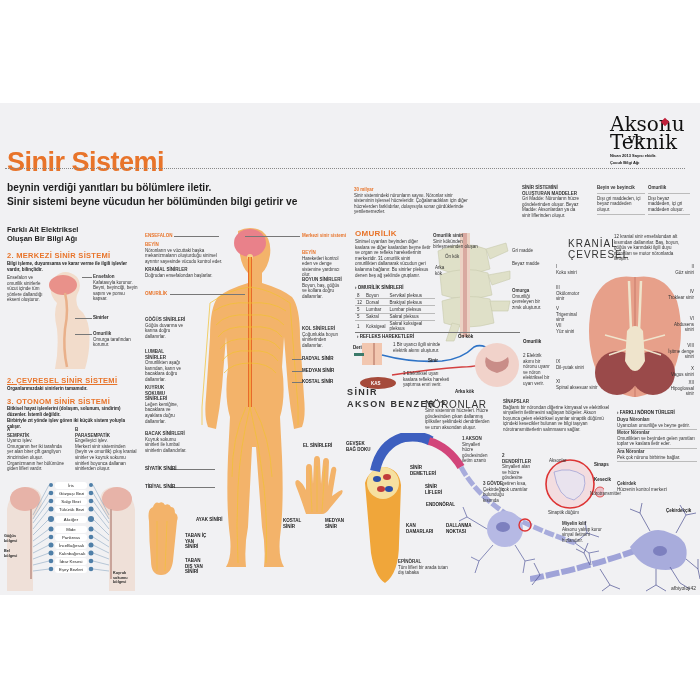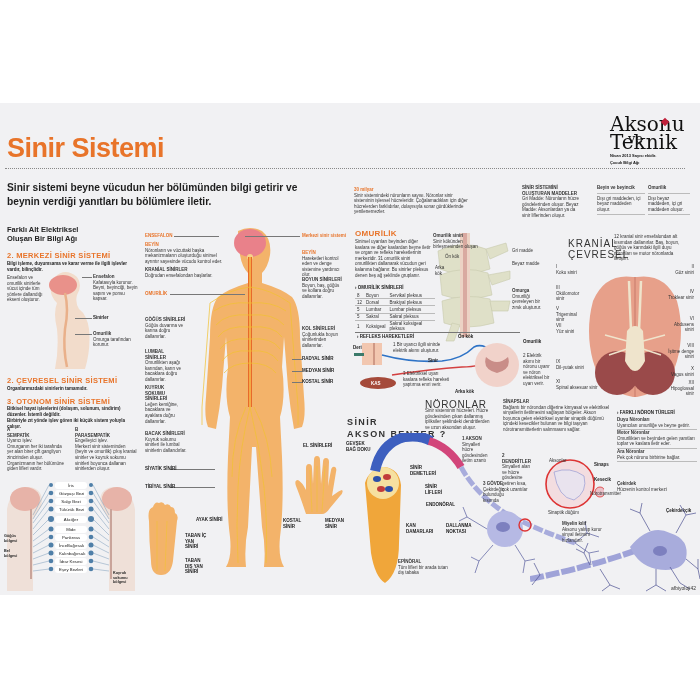--- a/index.html
+++ b/index.html
@@ -1,19 +1,19 @@
 <!DOCTYPE html>
 <html><head>
 <meta charset="utf-8">
 <style>
   * { box-sizing: border-box; margin: 0; padding: 0; }
   html, body { width: 700px; height: 700px; background: #ffffff; overflow: hidden; font-family: "Liberation Sans", sans-serif; color: #222; }
   .poster { position: absolute; left: 0; top: 103px; width: 700px; height: 492px; background: #f1f1f3; }
   .abs { position: absolute; }
-  .title { left: 7px; top: 30px; font-size: 27px; font-weight: bold; color: #e8742a; letter-spacing: -0.5px; }
+  .title { left: 7px; top: 44px; font-size: 27px; font-weight: bold; color: #e8742a; letter-spacing: -0.5px; }
   .dotline { left: 5px; top: 65px; width: 680px; border-top: 1px dotted #888; }
   .intro { left: 7px; top: 78px; width: 340px; font-size: 10.2px; font-weight: bold; line-height: 14px; color: #1d1d1d; }
   .logo { left: 610px; top: 12px; width: 80px; font-family: "DejaVu Serif", serif; color: #111; }
   .logo .l1 { font-size: 20px; line-height: 18px; }
   .logo .l2 { font-size: 20px; line-height: 18px; margin-top: 0px; }
   .logo .ve { font-size: 13px; position: absolute; left: 18px; top: 16px; }
   .logo .diamond { position: absolute; left: 52px; top: 4px; width: 6px; height: 6px; background: #c0203a; transform: rotate(45deg); }
   .logo .sub { font-family: "Liberation Sans", sans-serif; font-size: 4px; line-height: 5px; font-weight: bold; margin-top: 2px; }
   .tiny { font-size: 4.5px; line-height: 5.6px; color: #333; }
   .tinyb { font-size: 4.5px; line-height: 5.6px; font-weight: bold; color: #222; }
@@ -30,22 +30,22 @@
   .credit { right: 4px; bottom: 4px; font-size: 5px; color: #333; }
 </style>
 </head>
 <body>
 
 <div class="poster">
 
   <div class="abs title">Sinir Sistemi</div>
   <div class="abs dotline"></div>
   <div class="abs intro">
+    <div>beynin verdiği yanıtları bu bölümlere iletir.</div>
     <div>Sinir sistemi beyne vücudun her bölümünden bilgi getirir ve</div>
-    <div>beynin verdiği yanıtları bu bölümlere iletir.</div>
   </div>
 
   <div class="abs logo">
     <div class="l1">Aksonu</div>
     <div class="ve">ve</div>
     <div class="diamond"></div>
     <div class="l2">Teknik</div>
     <div class="sub">Nisan 2013 Sayısı ekidir.</div>
     <div class="sub">Çocuk Bilgi Ağı</div>
   </div>
@@ -70,21 +70,21 @@
     <span>Kafatasıyla korunur. Beyni, beyinciği, beyin sapını ve ponsu kapsar.</span>
   </div>
   <div class="label-line" style="left:75px; top:215px; width:17px;"></div>
   <div class="abs tinyb" style="left:93px; top:212px;">Sinirler</div>
   <div class="label-line" style="left:75px; top:231px; width:17px;"></div>
   <div class="abs tiny" style="left:93px; top:228px; width:40px;">
     <b>Omurilik</b><br>
     <span>Omurga tarafından korunur.</span>
   </div>
 
-  <div class="abs sec-h" style="left:7px; top:273px;">2. ÇEVRESEL SİNİR SİSTEMİ</div>
+  <div class="abs sec-h" style="left:7px; top:273px;text-decoration:underline;">2. ÇEVRESEL SİNİR SİSTEMİ</div>
   <div class="abs tinyb" style="left:7px; top:283px;">Organlarımızdaki sinirlerin tamamıdır.</div>
 
   <div class="abs sec-h" style="left:7px; top:294px;">3. OTONOM SİNİR SİSTEMİ</div>
   <div class="abs tinyb" style="left:7px; top:303px; width:130px;">Bitkisel hayat işlevlerini (dolaşım, solunum, sindirim) düzenler. İstemli değildir.</div>
   <div class="abs tinyb" style="left:7px; top:315px; width:130px;">Birbiriyle zıt yönde işlev gören iki küçük sistem yoluyla çalışır.</div>
 
   <div class="abs tiny" style="left:7px; top:324px; width:62px;">
     <b>A</b><br>
     <b>SEMPATİK</b><br>
     <span>Uyarıcı işlev.</span><br>
@@ -392,21 +392,21 @@
   <div class="abs tiny" style="left:556px; top:256px; width:30px;"><span>IX</span><br><span>Dil-yutak siniri</span></div>
   <div class="abs tiny" style="left:556px; top:276px; width:45px;"><span>XI</span><br><span>Spinal aksesuar sinir</span></div>
 
   <div class="abs tiny" style="left:664px; top:161px; width:30px; text-align:right;"><span>II</span><br><span>Göz siniri</span></div>
   <div class="abs tiny" style="left:664px; top:186px; width:30px; text-align:right;"><span>IV</span><br><span>Troklear sinir</span></div>
   <div class="abs tiny" style="left:664px; top:213px; width:30px; text-align:right;"><span>VI</span><br><span>Abdusens siniri</span></div>
   <div class="abs tiny" style="left:664px; top:240px; width:30px; text-align:right;"><span>VIII</span><br><span>İşitme denge siniri</span></div>
   <div class="abs tiny" style="left:664px; top:263px; width:30px; text-align:right;"><span>X</span><br><span>Vagus siniri</span></div>
   <div class="abs tiny" style="left:664px; top:277px; width:30px; text-align:right;"><span>XII</span><br><span>Hipoglossal sinir</span></div>
 
-  <div class="abs neye" style="left:347px; top:313px;">
+  <div class="abs neye" style="left:347px; top:283px;">
     <div>SİNİR</div>
     <div>AKSON BENZER ?</div>
   </div>
 
   <div class="abs noron-h" style="left:425px; top:296px;">NÖRONLAR</div>
   <div class="abs tiny" style="left:425px; top:305px; width:70px;">Sinir sisteminin hücreleri. Hücre gövdesinden çıkan dallanmış ipliksiler şeklindeki dendritlerden ve uzun aksondan oluşur.</div>
 
   <svg class="abs" style="left:355px; top:330px;" width="280" height="160">
     <path d="M10 50 Q14 36 30 34 Q44 36 46 52 L44 110 Q44 140 30 150 Q20 144 16 120 Z" fill="#f0a63a"></path>
     <circle cx="28" cy="50" r="16" fill="#f6e0a0"></circle>

